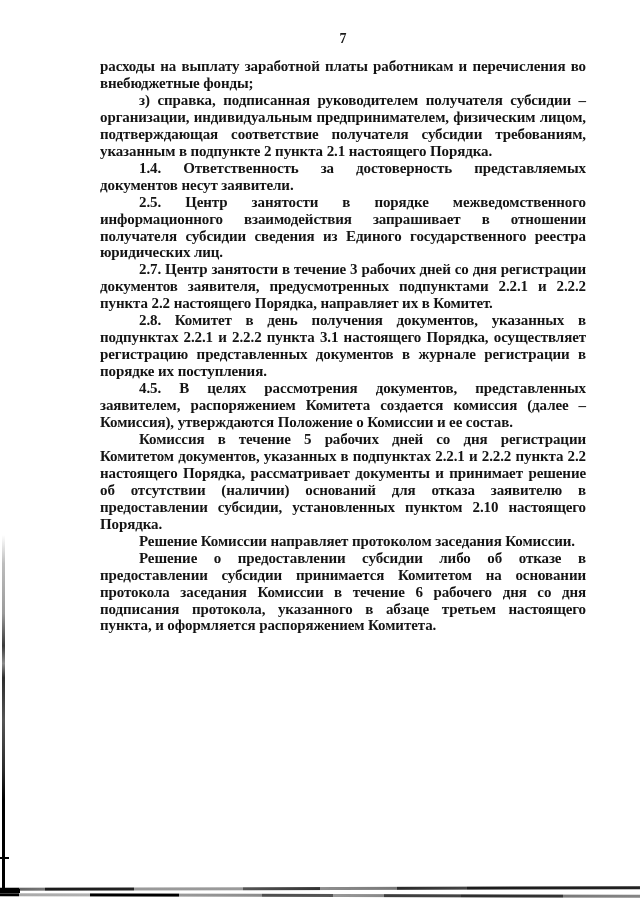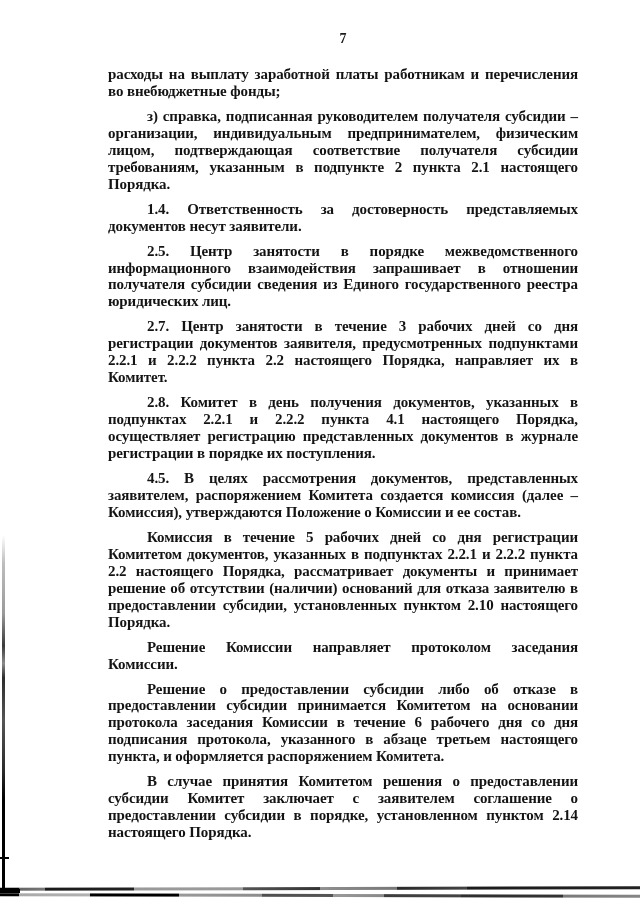--- a/index.html
+++ b/index.html
@@ -36,21 +36,21 @@
     left: 100px;
     top: 58px;
     width: 486px;
     font-size: 15px;
     line-height: 16.95px;
     font-weight: bold;
     letter-spacing: -0.1px;
     text-align: justify;
   }
   .para {
-    margin: 8px;
+    margin: 0;
     padding: 0;
     text-align: justify;
   }
   .para.indent {
     text-indent: 39px;
   }
   
   .left-line {
     position: absolute;
     left: 2px;
@@ -126,26 +126,25 @@
 
 <div class="page">
   <div class="page-number">7</div>
 
   <div class="body-text" id="paragraphs">
       <p class="para">расходы на выплату заработной платы работникам и перечисления во внебюджетные фонды;</p>
       <p class="para indent">з) справка, подписанная руководителем получателя субсидии – организации, индивидуальным предпринимателем, физическим лицом, подтверждающая соответствие получателя субсидии требованиям, указанным в подпункте 2 пункта 2.1 настоящего Порядка.</p>
       <p class="para indent">1.4. Ответственность за достоверность представляемых документов несут заявители.</p>
       <p class="para indent">2.5. Центр занятости в порядке межведомственного информационного взаимодействия запрашивает в отношении получателя субсидии сведения из Единого государственного реестра юридических лиц.</p>
       <p class="para indent">2.7. Центр занятости в течение 3 рабочих дней со дня регистрации документов заявителя, предусмотренных подпунктами 2.2.1 и 2.2.2 пункта 2.2 настоящего Порядка, направляет их в Комитет.</p>
-      <p class="para indent">2.8. Комитет в день получения документов, указанных в подпунктах 2.2.1 и 2.2.2 пункта 4.1 настоящего Порядка, осуществляет регистрацию представленных документов в журнале регистрации в порядке их поступления.</p>
+      <p class="para indent">2.8. Комитет в день получения документов, указанных в подпунктах 2.2.1 и 2.2.2 пункта 3.1 настоящего Порядка, осуществляет регистрацию представленных документов в журнале регистрации в порядке их поступления.</p>
       <p class="para indent">4.5. В целях рассмотрения документов, представленных заявителем, распоряжением Комитета создается комиссия (далее – Комиссия), утверждаются Положение о Комиссии и ее состав.</p>
       <p class="para indent">Комиссия в течение 5 рабочих дней со дня регистрации Комитетом документов, указанных в подпунктах 2.2.1 и 2.2.2 пункта 2.2 настоящего Порядка, рассматривает документы и принимает решение об отсутствии (наличии) оснований для отказа заявителю в предоставлении субсидии, установленных пунктом 2.10 настоящего Порядка.</p>
       <p class="para indent">Решение Комиссии направляет протоколом заседания Комиссии.</p>
       <p class="para indent">Решение о предоставлении субсидии либо об отказе в предоставлении субсидии принимается Комитетом на основании протокола заседания Комиссии в течение 6 рабочего дня со дня подписания протокола, указанного в абзаце третьем настоящего пункта, и оформляется распоряжением Комитета.</p>
-      <p class="para indent">В случае принятия Комитетом решения о предоставлении субсидии Комитет заключает с заявителем соглашение о предоставлении субсидии в порядке, установленном пунктом 2.14 настоящего Порядка.</p>
     </div>
 
   <div class="left-line"></div>
   <div class="left-tick"></div>
   <div class="hline-1"></div>
   <div class="hline-1b"></div>
   <div class="hline-2"></div>
 </div>
 
 </body></html>

